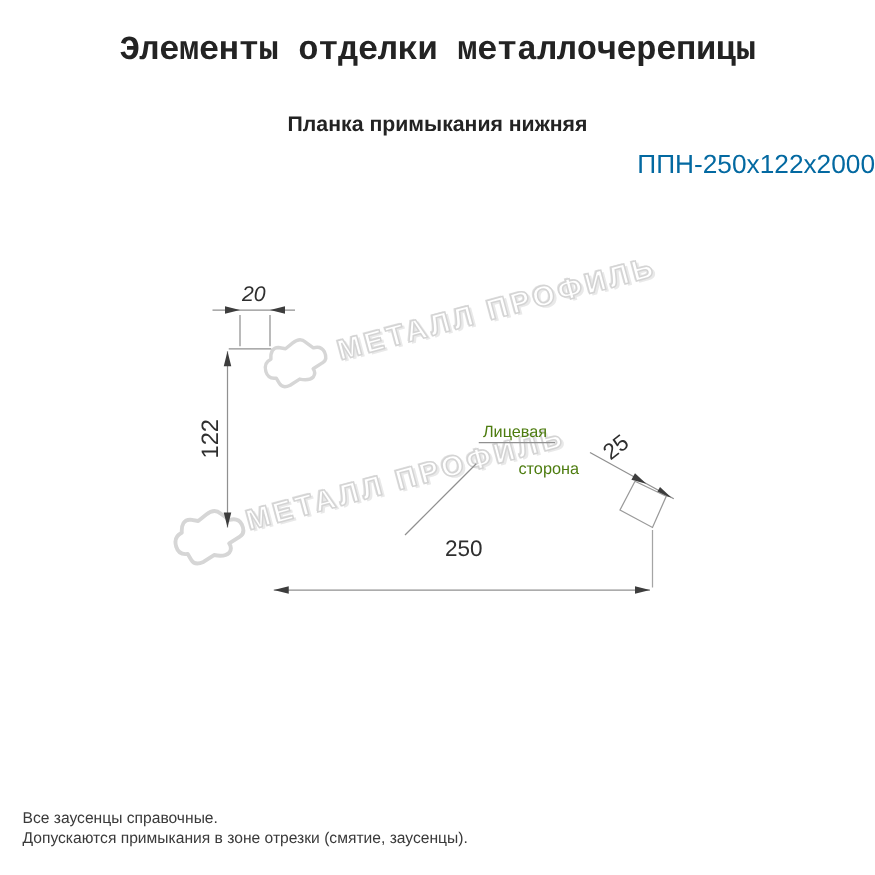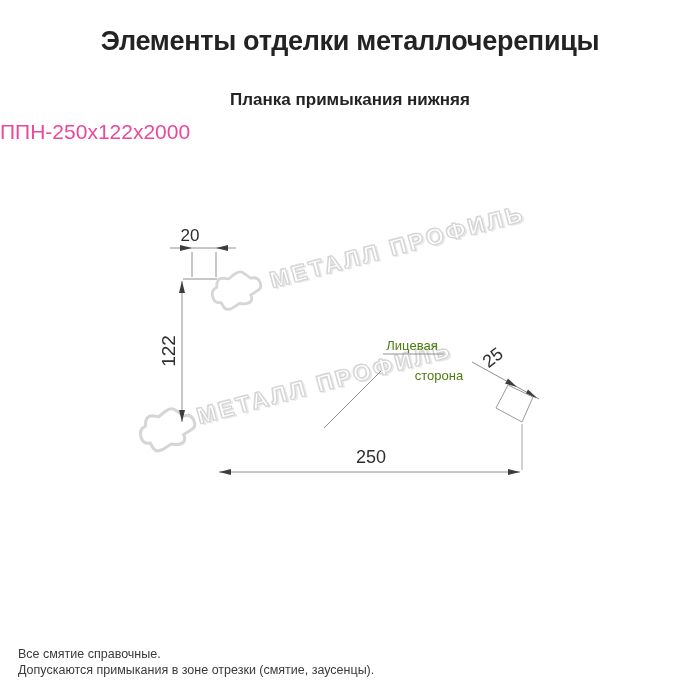--- a/index.html
+++ b/index.html
@@ -4,29 +4,29 @@
 <style>
   html,body{margin:0;padding:0;}
   body{
     width:700px;height:700px;background:#ffffff;position:relative;overflow:hidden;
     font-family:"Liberation Sans","DejaVu Sans",sans-serif;color:#262626;
   }
   .abs{position:absolute;}
   
   .title{
     left:0;right:0;top:26px;text-align:center;
-    font-size:27px;font-weight:600;letter-spacing:-0.3px;color:#232323;
+    font-size:27px;font-weight:600;letter-spacing:-0.3px;color:#232323;font-family:Liberation Mono, monospace;
   }
   .subtitle{
     left:0;right:0;top:90px;text-align:center;
     font-size:17px;font-weight:700;color:#232323;
   }
   .model{
-    left:0;right:0;top:120px;text-align:left;
-    font-size:21px;font-weight:400;color:#ec4899;
+    left:0;right:0;top:120px;text-align:right;
+    font-size:21px;font-weight:400;color:#0369a1;
   }
   
   .wm{z-index:1;}
   .wm-text{
     white-space:nowrap;font-weight:700;font-size:23px;letter-spacing:3px;
     color:#ffffff;-webkit-text-stroke:1.2px #d4d4d4;
     text-shadow:2px 2px 0 #e9e9e9, -1px -1px 0 #e2e2e2;
     transform:rotate(-15deg);transform-origin:0 0;
   }
   .wm-cloud{transform:rotate(-9deg);}
@@ -109,22 +109,22 @@
   <g stroke="#909090" stroke-width="1" fill="none">
     <line x1="522" y1="424" x2="522" y2="470" stroke="#a5a5a5"></line>
     <line x1="219" y1="472" x2="520" y2="472"></line>
   </g>
   <g fill="#3d3d3d">
     <polygon points="219,472 231,469 231,475"></polygon>
     <polygon points="520,472 508,469 508,475"></polygon>
   </g>
 </svg>
 
-<div class="abs dim-text" style="left:190px;top:236px;">20</div>
+<div class="abs dim-text" style="left:203px;top:236px;font-style:italic;">20</div>
 <div class="abs dim-text rot90" style="left:169px;top:351px;">122</div>
 <div class="abs dim-text rot38" style="left:493px;top:358px;">25</div>
-<div class="abs dim-text big" style="left:371px;top:457px;">250</div>
+<div class="abs dim-text big" style="left:371px;top:439px;">250</div>
 
 <div class="abs face-label" style="left:412px;top:345px;">Лицевая</div>
 <div class="abs face-label" style="left:412px;top:375px;margin-left:27px;">сторона</div>
 
-<div class="abs footnote fn1">Все смятие справочные.</div>
+<div class="abs footnote fn1">Все заусенцы справочные.</div>
 <div class="abs footnote fn2">Допускаются примыкания в зоне отрезки (смятие, заусенцы).</div>
 
 </body></html>

